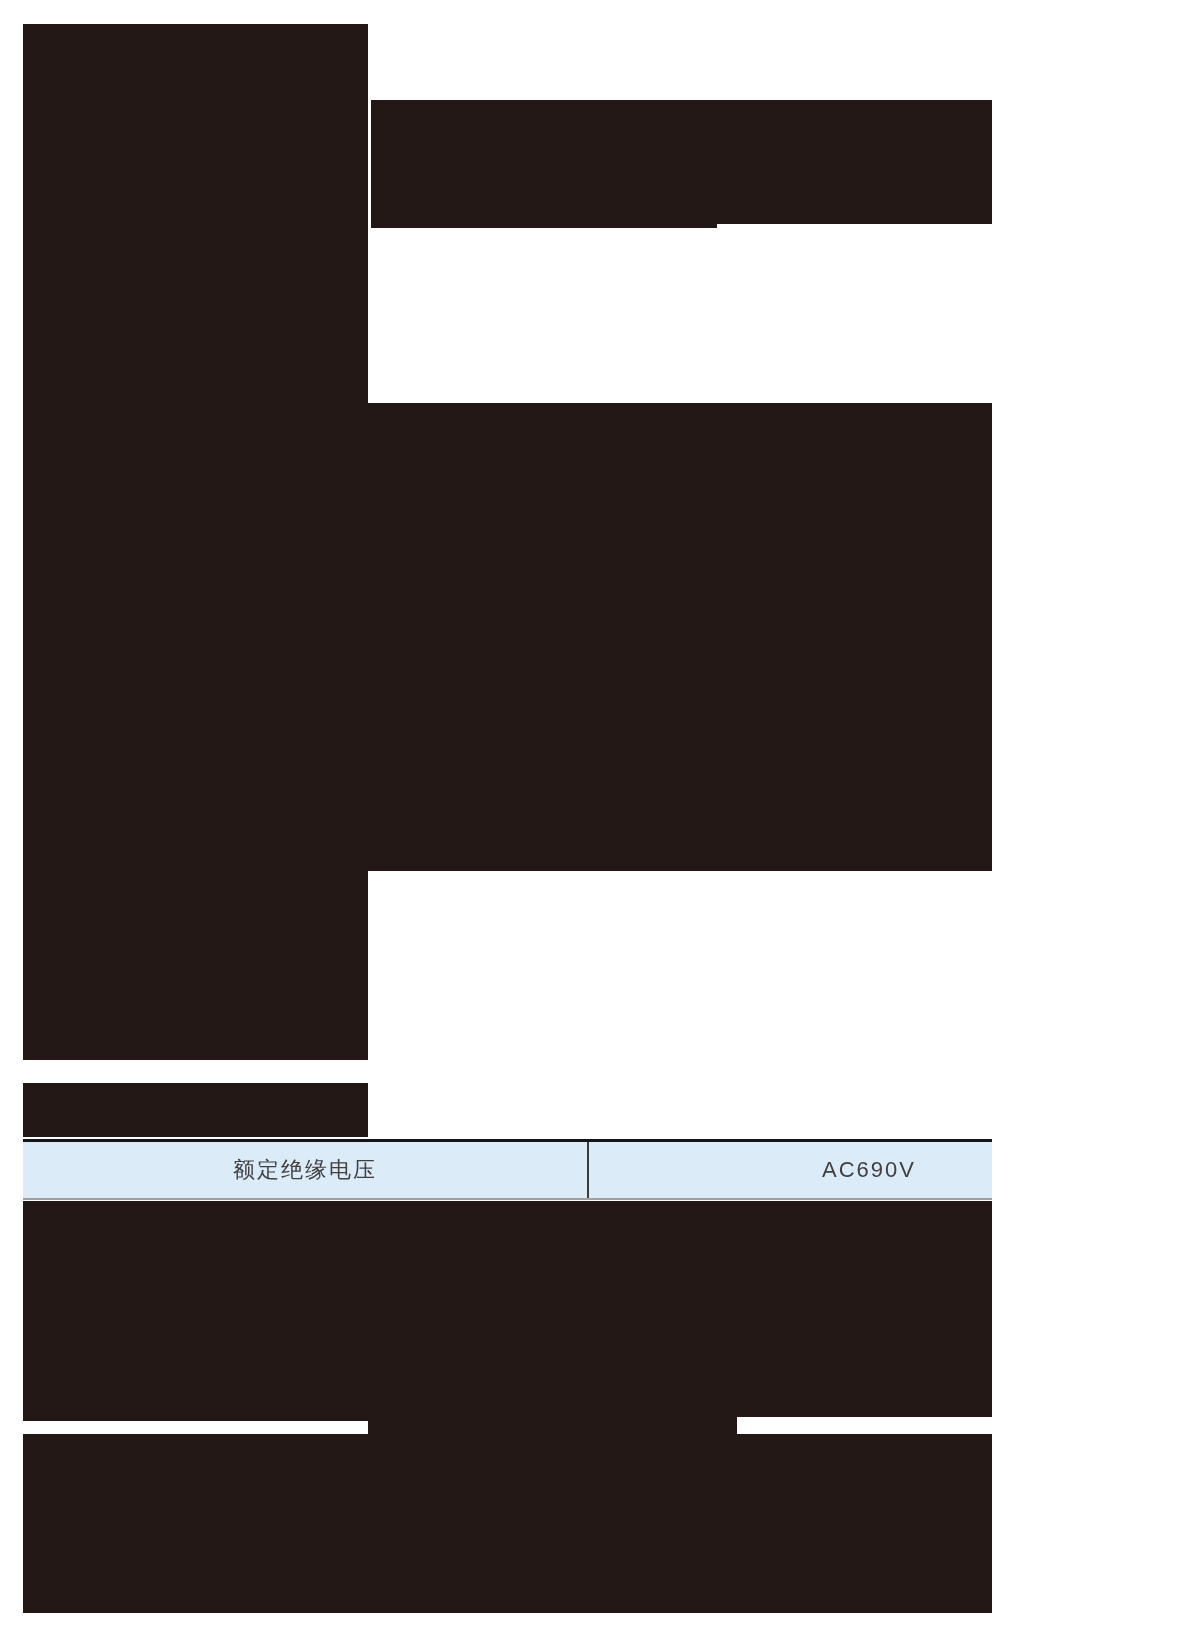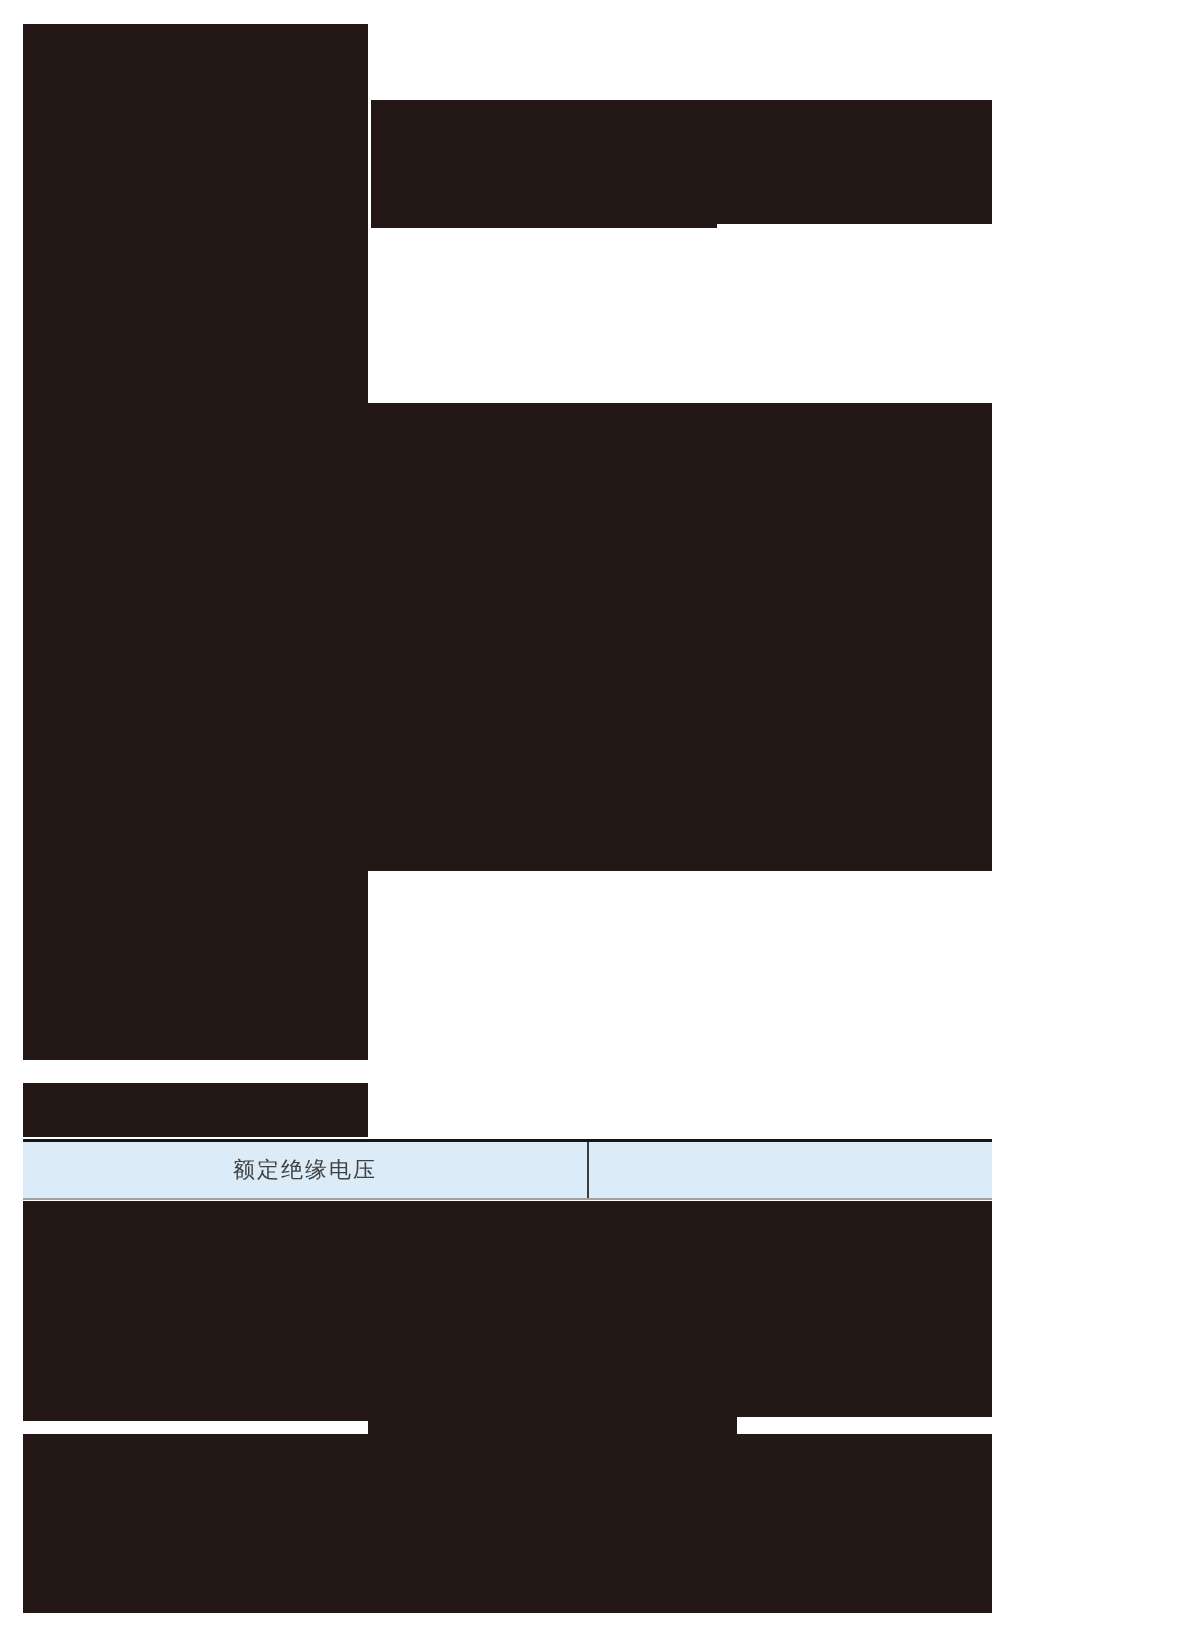--- a/index.html
+++ b/index.html
@@ -90,17 +90,18 @@
   <div class="blk b-bot-band1-low"></div>
   <div class="blk b-bot-left-ext"></div>
   <div class="blk b-bot-bridge"></div>
   <div class="blk b-bot-band2"></div>
 
   <div class="spec-table">
     <div class="spec-top-border"></div>
     <div class="spec-row">
       <div class="spec-cell spec-cell-label">额定绝缘电压</div>
       <div class="spec-divider"></div>
+      <div class="spec-cell spec-cell-value">AC690V</div>
     </div>
     <div class="spec-bottom-border"></div>
   </div>
 
 </div>
 
 </body></html>

